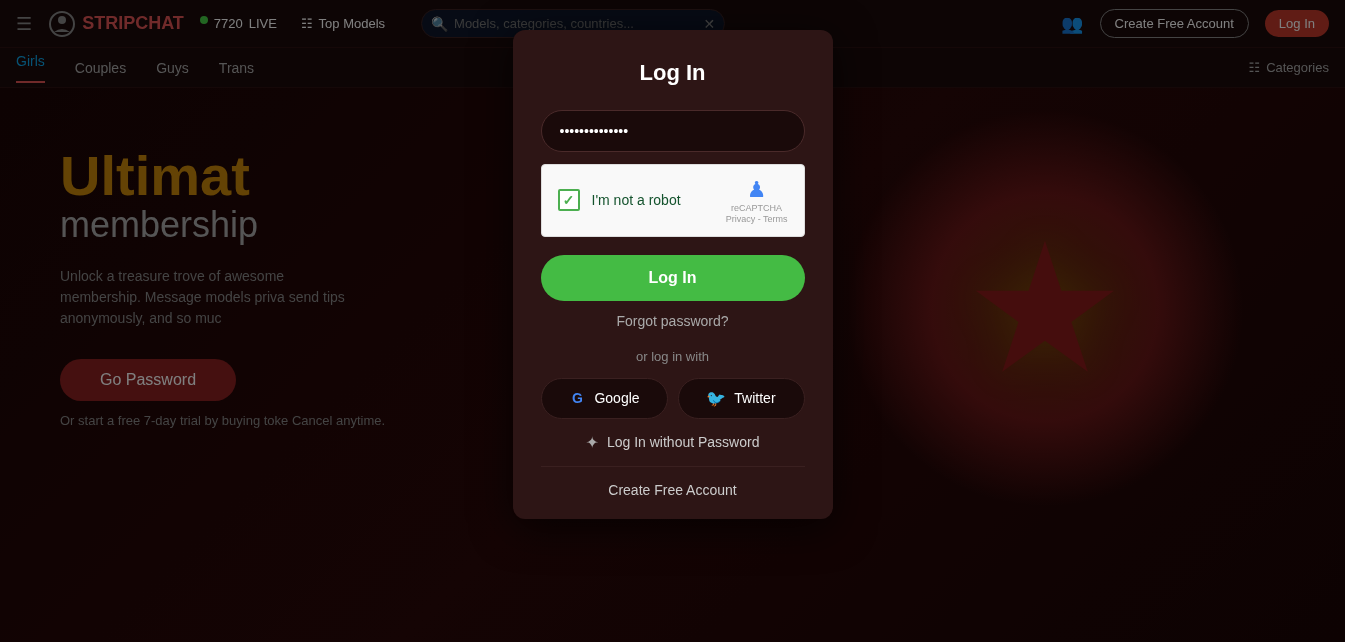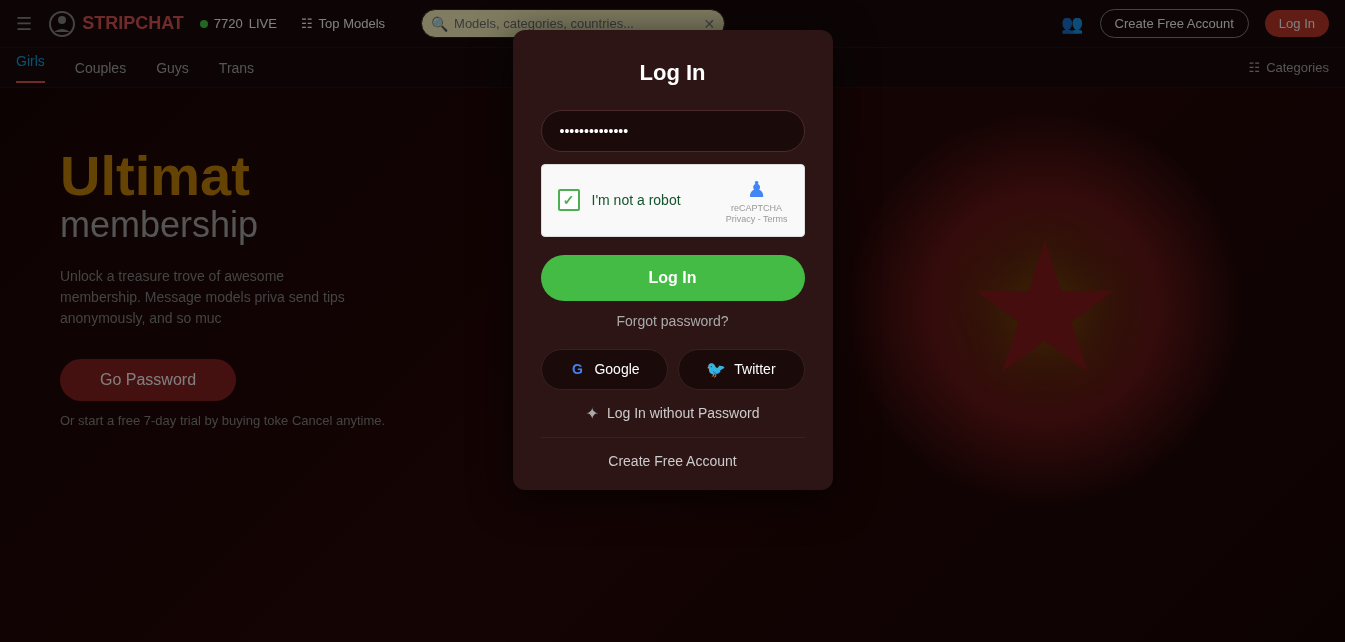--- a/index.html
+++ b/index.html
@@ -47,21 +47,20 @@
       height: 28px;
     }
     .nav-logo-text {
       font-size: 18px;
       font-weight: bold;
       color: white;
     }
     .nav-logo-text span { color: #e05555; }
     .nav-live {
       display: flex;
-      align-items: center;
       gap: 6px;
       color: white;
       font-size: 13px;
     }
     .live-dot {
       width: 8px; height: 8px;
       border-radius: 50%;
       background: #44cc44;
     }
     .nav-top-models {
@@ -81,21 +80,21 @@
     .nav-search-icon {
       position: absolute;
       left: 10px;
       top: 50%;
       transform: translateY(-50%);
       color: #666;
       font-size: 14px;
     }
     .nav-search-input {
       width: 100%;
-      background: #fef9c3;
+      background: #0f172a;
       border: 1px solid #3a2020;
       border-radius: 20px;
       padding: 6px 30px 6px 32px;
       color: #888;
       font-size: 13px;
     }
     .nav-search-close {
       position: absolute;
       right: 10px;
       top: 50%;
@@ -472,20 +471,21 @@
       <div class="recaptcha-links">
         <span>Privacy</span> - <span>Terms</span>
       </div>
     </div>
   </div>
 
   <button class="btn-login-modal">Log In</button>
 
   <a class="forgot-link">Forgot password?</a>
 
+  <div class="or-divider">or log in with</div>
 
   <div class="social-row">
     <button class="btn-social">
       <span class="google-g" style="color:#4285f4;font-weight:bold;">G</span>
       <span>Google</span>
     </button>
     <button class="btn-social">
 
       <span style="color:#1da1f2; font-size:16px;">🐦</span>
       <span>Twitter</span>

